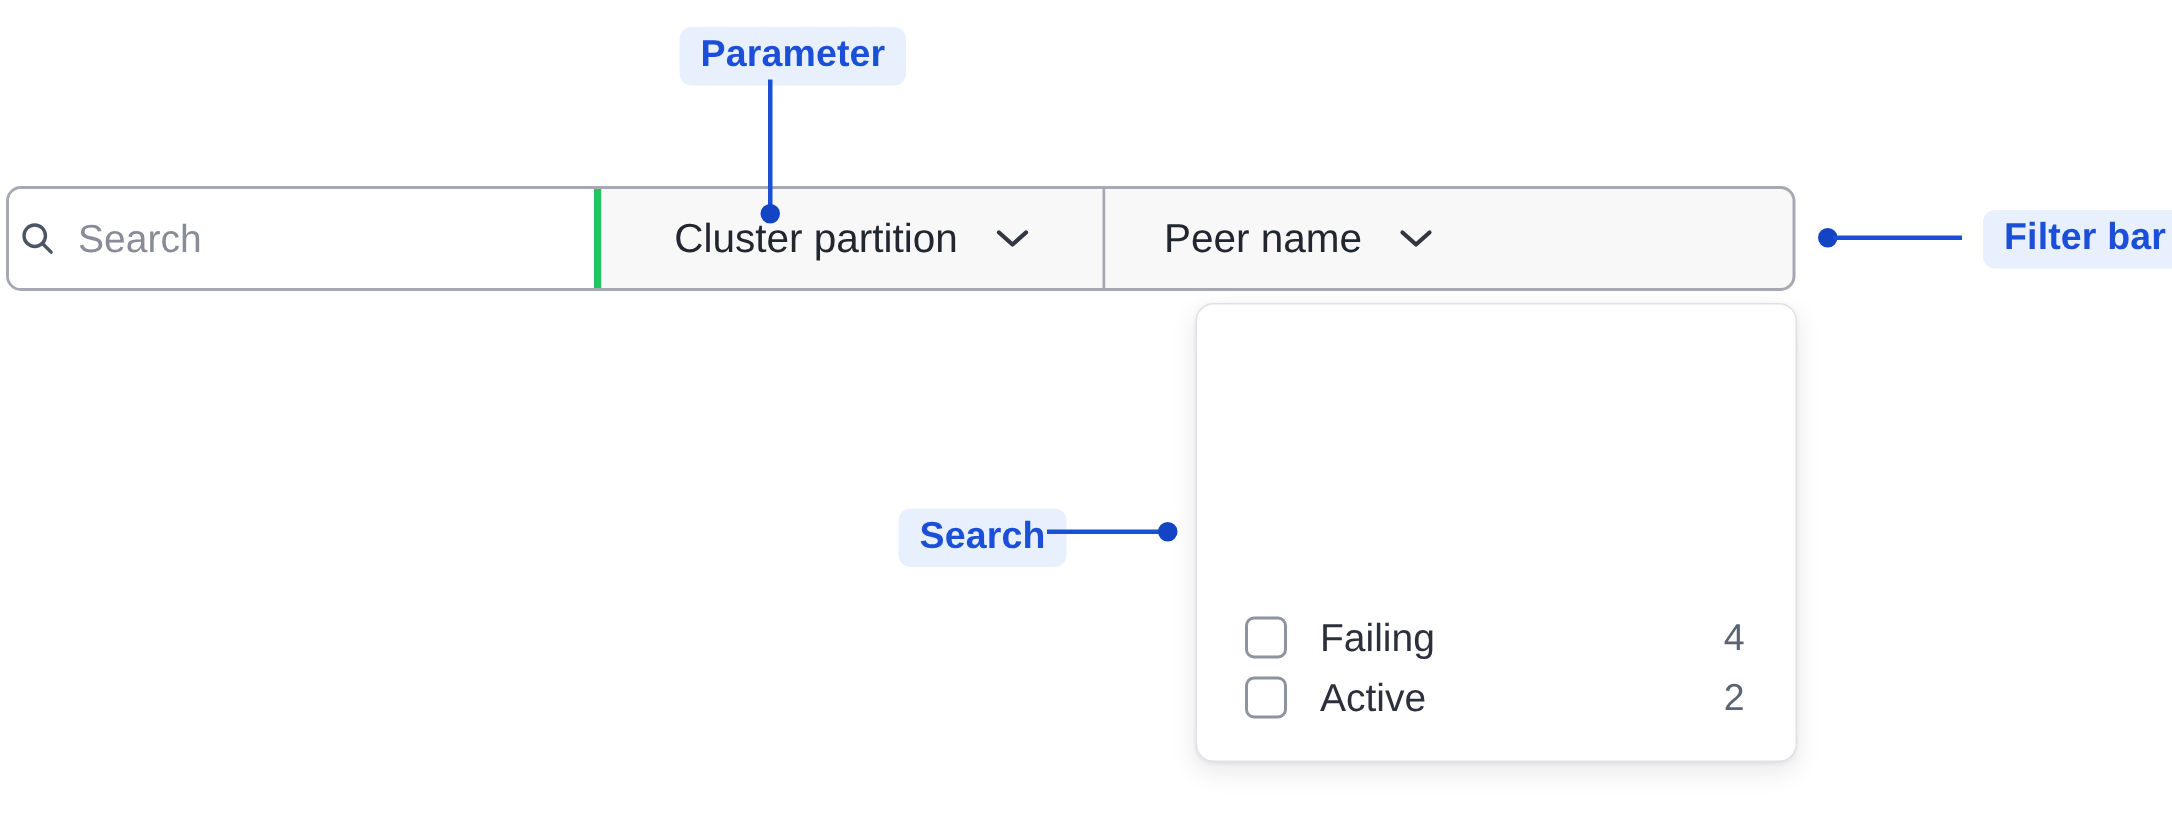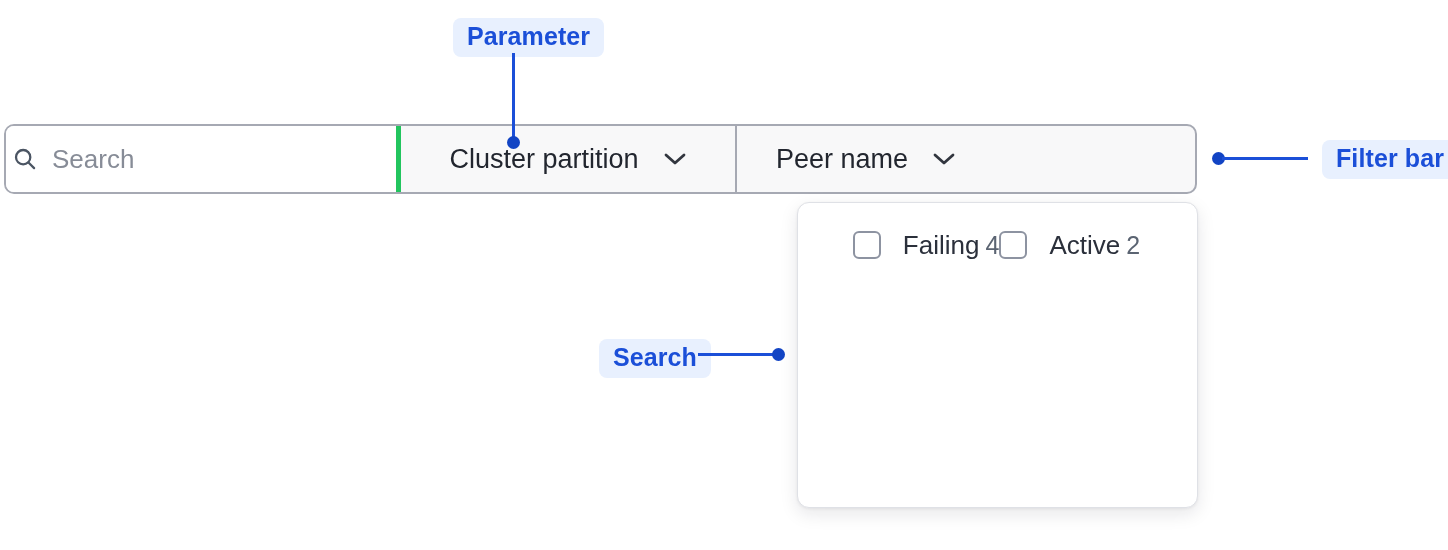--- a/index.html
+++ b/index.html
@@ -128,21 +128,22 @@
     top: 202px;
     width: 401px;
     height: 306px;
     background: #ffffff;
     border: 1.5px solid #dfe1e6;
     border-radius: 12px;
     box-sizing: border-box;
     box-shadow: 0 6px 18px rgba(20,24,40,0.10), 0 1px 3px rgba(20,24,40,0.06);
     padding: 22px 34px 22px 32px;
     display: flex;
-    justify-content: center;
+    flex-direction: column;
+    justify-content: flex-end;
   }
   .panel-row {
     display: flex;
     align-items: center;
     height: 40px;
   }
   .cbox {
     width: 28px;
     height: 28px;
     border: 2px solid #8d93a1;

